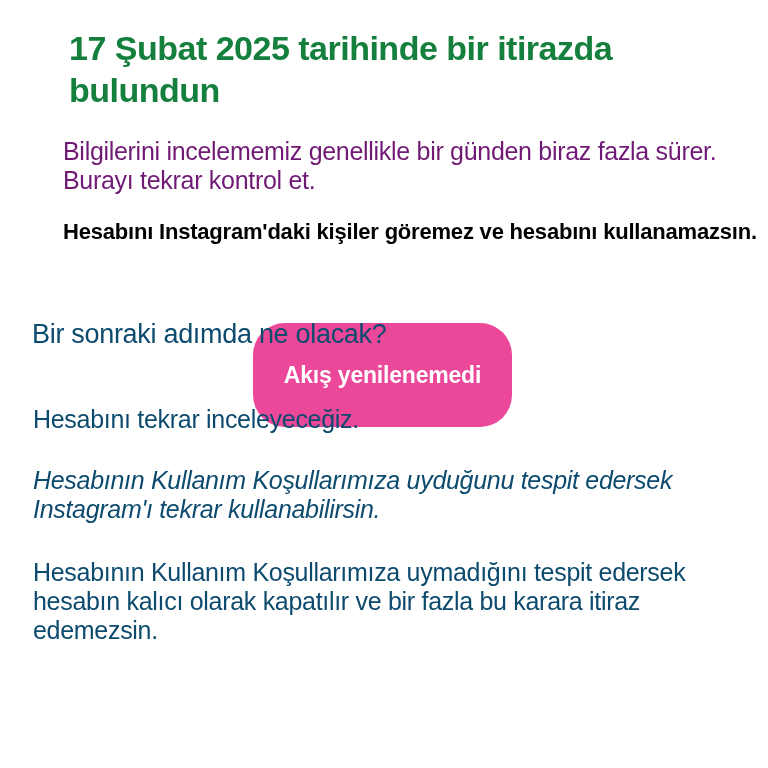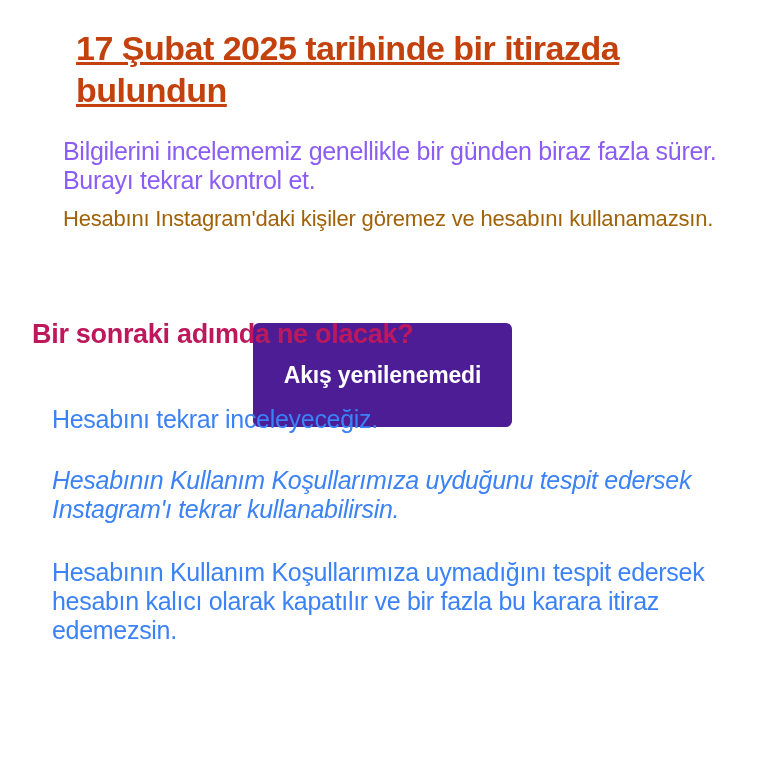--- a/index.html
+++ b/index.html
@@ -11,80 +11,79 @@
     height: 768px;
     background: #ffffff;
     position: relative;
     overflow: hidden;
     font-family: "Liberation Sans", sans-serif;
     color: #1d1d1f;
   }
   .abs { position: absolute; z-index: 2; }
 
   .page-title {
-    left: 76px;
+    left: 69px;
     top: 4px;
     width: 620px;
     font-size: 34px;
     line-height: 42px;
     font-weight: 700;
-    color: #c2410c;
+    color: #15803d;
     letter-spacing: -0.5px;
-    text-decoration: underline;
   }
   .intro-text {
     left: 63px;
     top: 112px;
     width: 690px;
     font-size: 25px;
     line-height: 29px;
-    color: #8b5cf6;
+    color: #701a75;
     letter-spacing: -0.3px;
   }
   .muted-note {
     left: 63px;
-    top: 184px;
+    top: 197px;
     width: 700px;
     font-size: 22px;
     line-height: 26px;
-    color: #a16207;
+    color: #000000;
     letter-spacing: -0.2px;
+    font-weight: bold;
   }
   .section-heading {
     left: 32px;
     top: 296px;
     width: 680px;
     font-size: 27px;
     line-height: 32px;
-    font-weight: 700;
-    color: #be185d;
+    font-weight: 400;
+    color: #0c4a6e;
     letter-spacing: -0.3px;
   }
   .step {
     left: 33px;
     width: 680px;
     font-size: 25px;
     line-height: 29px;
-    color: #3b82f6;
+    color: #0c4a6e;
     letter-spacing: -0.3px;
-    margin-left: 19px;
   }
   .step-1 { top: 380px; }
   .step-2 { top: 441px; font-style: italic; }
   .step-3 { top: 533px; }
 
   .toast {
     position: absolute;
     z-index: 1;
     left: 253px;
     top: 323px;
     width: 259px;
     height: 104px;
-    background: #4c1d95;
-    border-radius: 6px;
+    background: #ec4899;
+    border-radius: 32px;
     display: flex;
     align-items: center;
     justify-content: center;
   }
   .toast-message {
     font-size: 23px;
     font-weight: 700;
     color: #ffffff;
     letter-spacing: -0.2px;
   }

